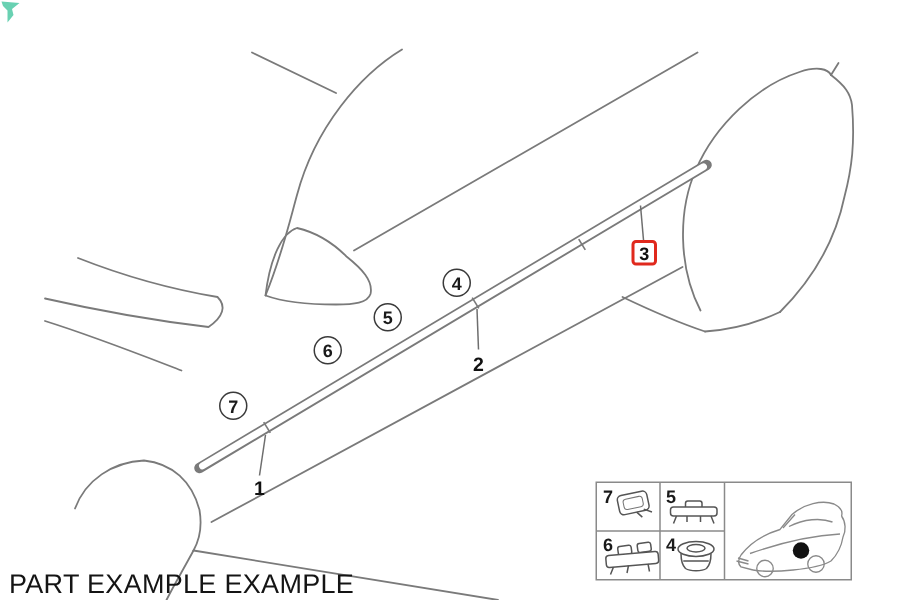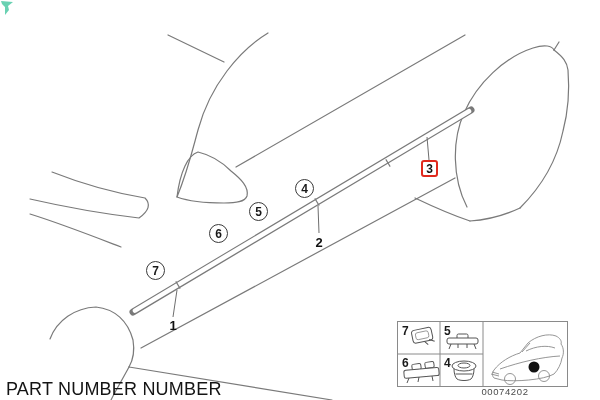--- a/index.html
+++ b/index.html
@@ -144,17 +144,16 @@
         <circle cx="48" cy="41" r="5.5" fill="#111" stroke="none"></circle>
       </g>
     </svg>
 
     <div class="inset-label" style="left:4px;top:3px;">7</div>
     <div class="inset-label" style="left:46px;top:3px;">5</div>
     <div class="inset-label" style="left:4px;top:35px;">6</div>
     <div class="inset-label" style="left:46px;top:35px;">4</div>
   </div>
 
-  <div class="part-number">00074202</div>
 
-  <div class="page-caption">PART NUMBER NUMBER</div>
+  <div class="page-caption">PART EXAMPLE EXAMPLE</div>
 
 </div>
 
 </body></html>

